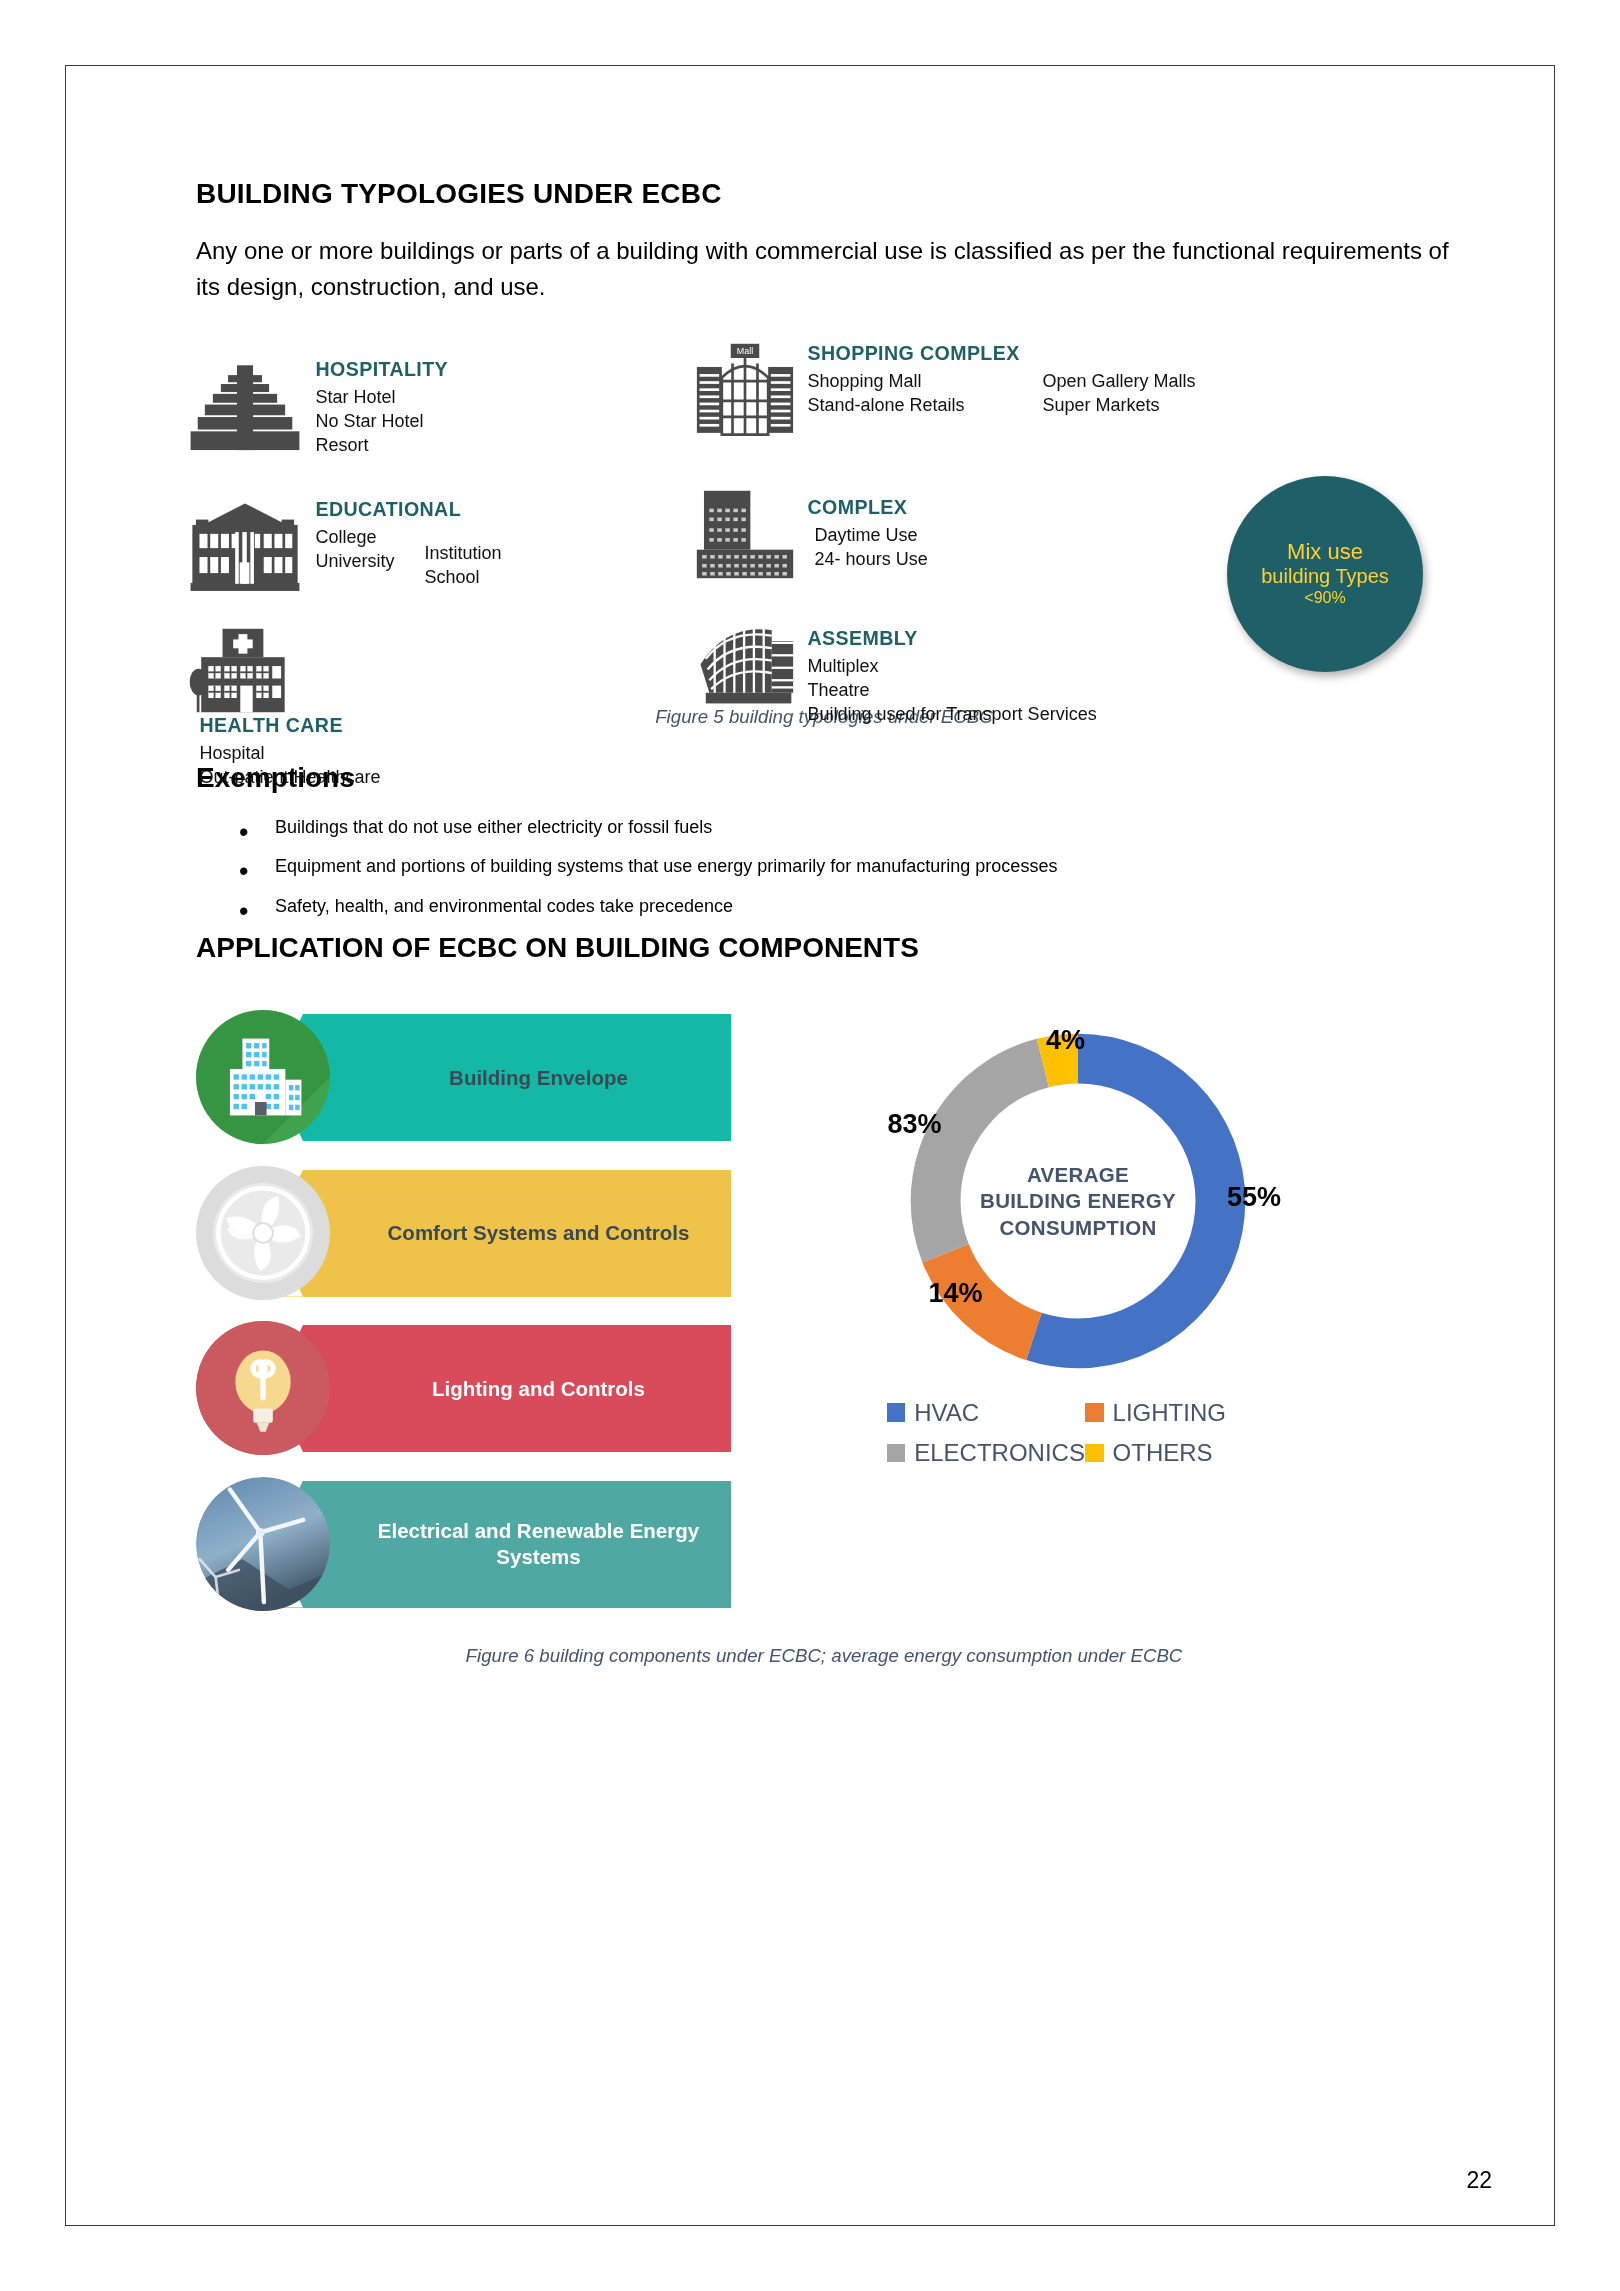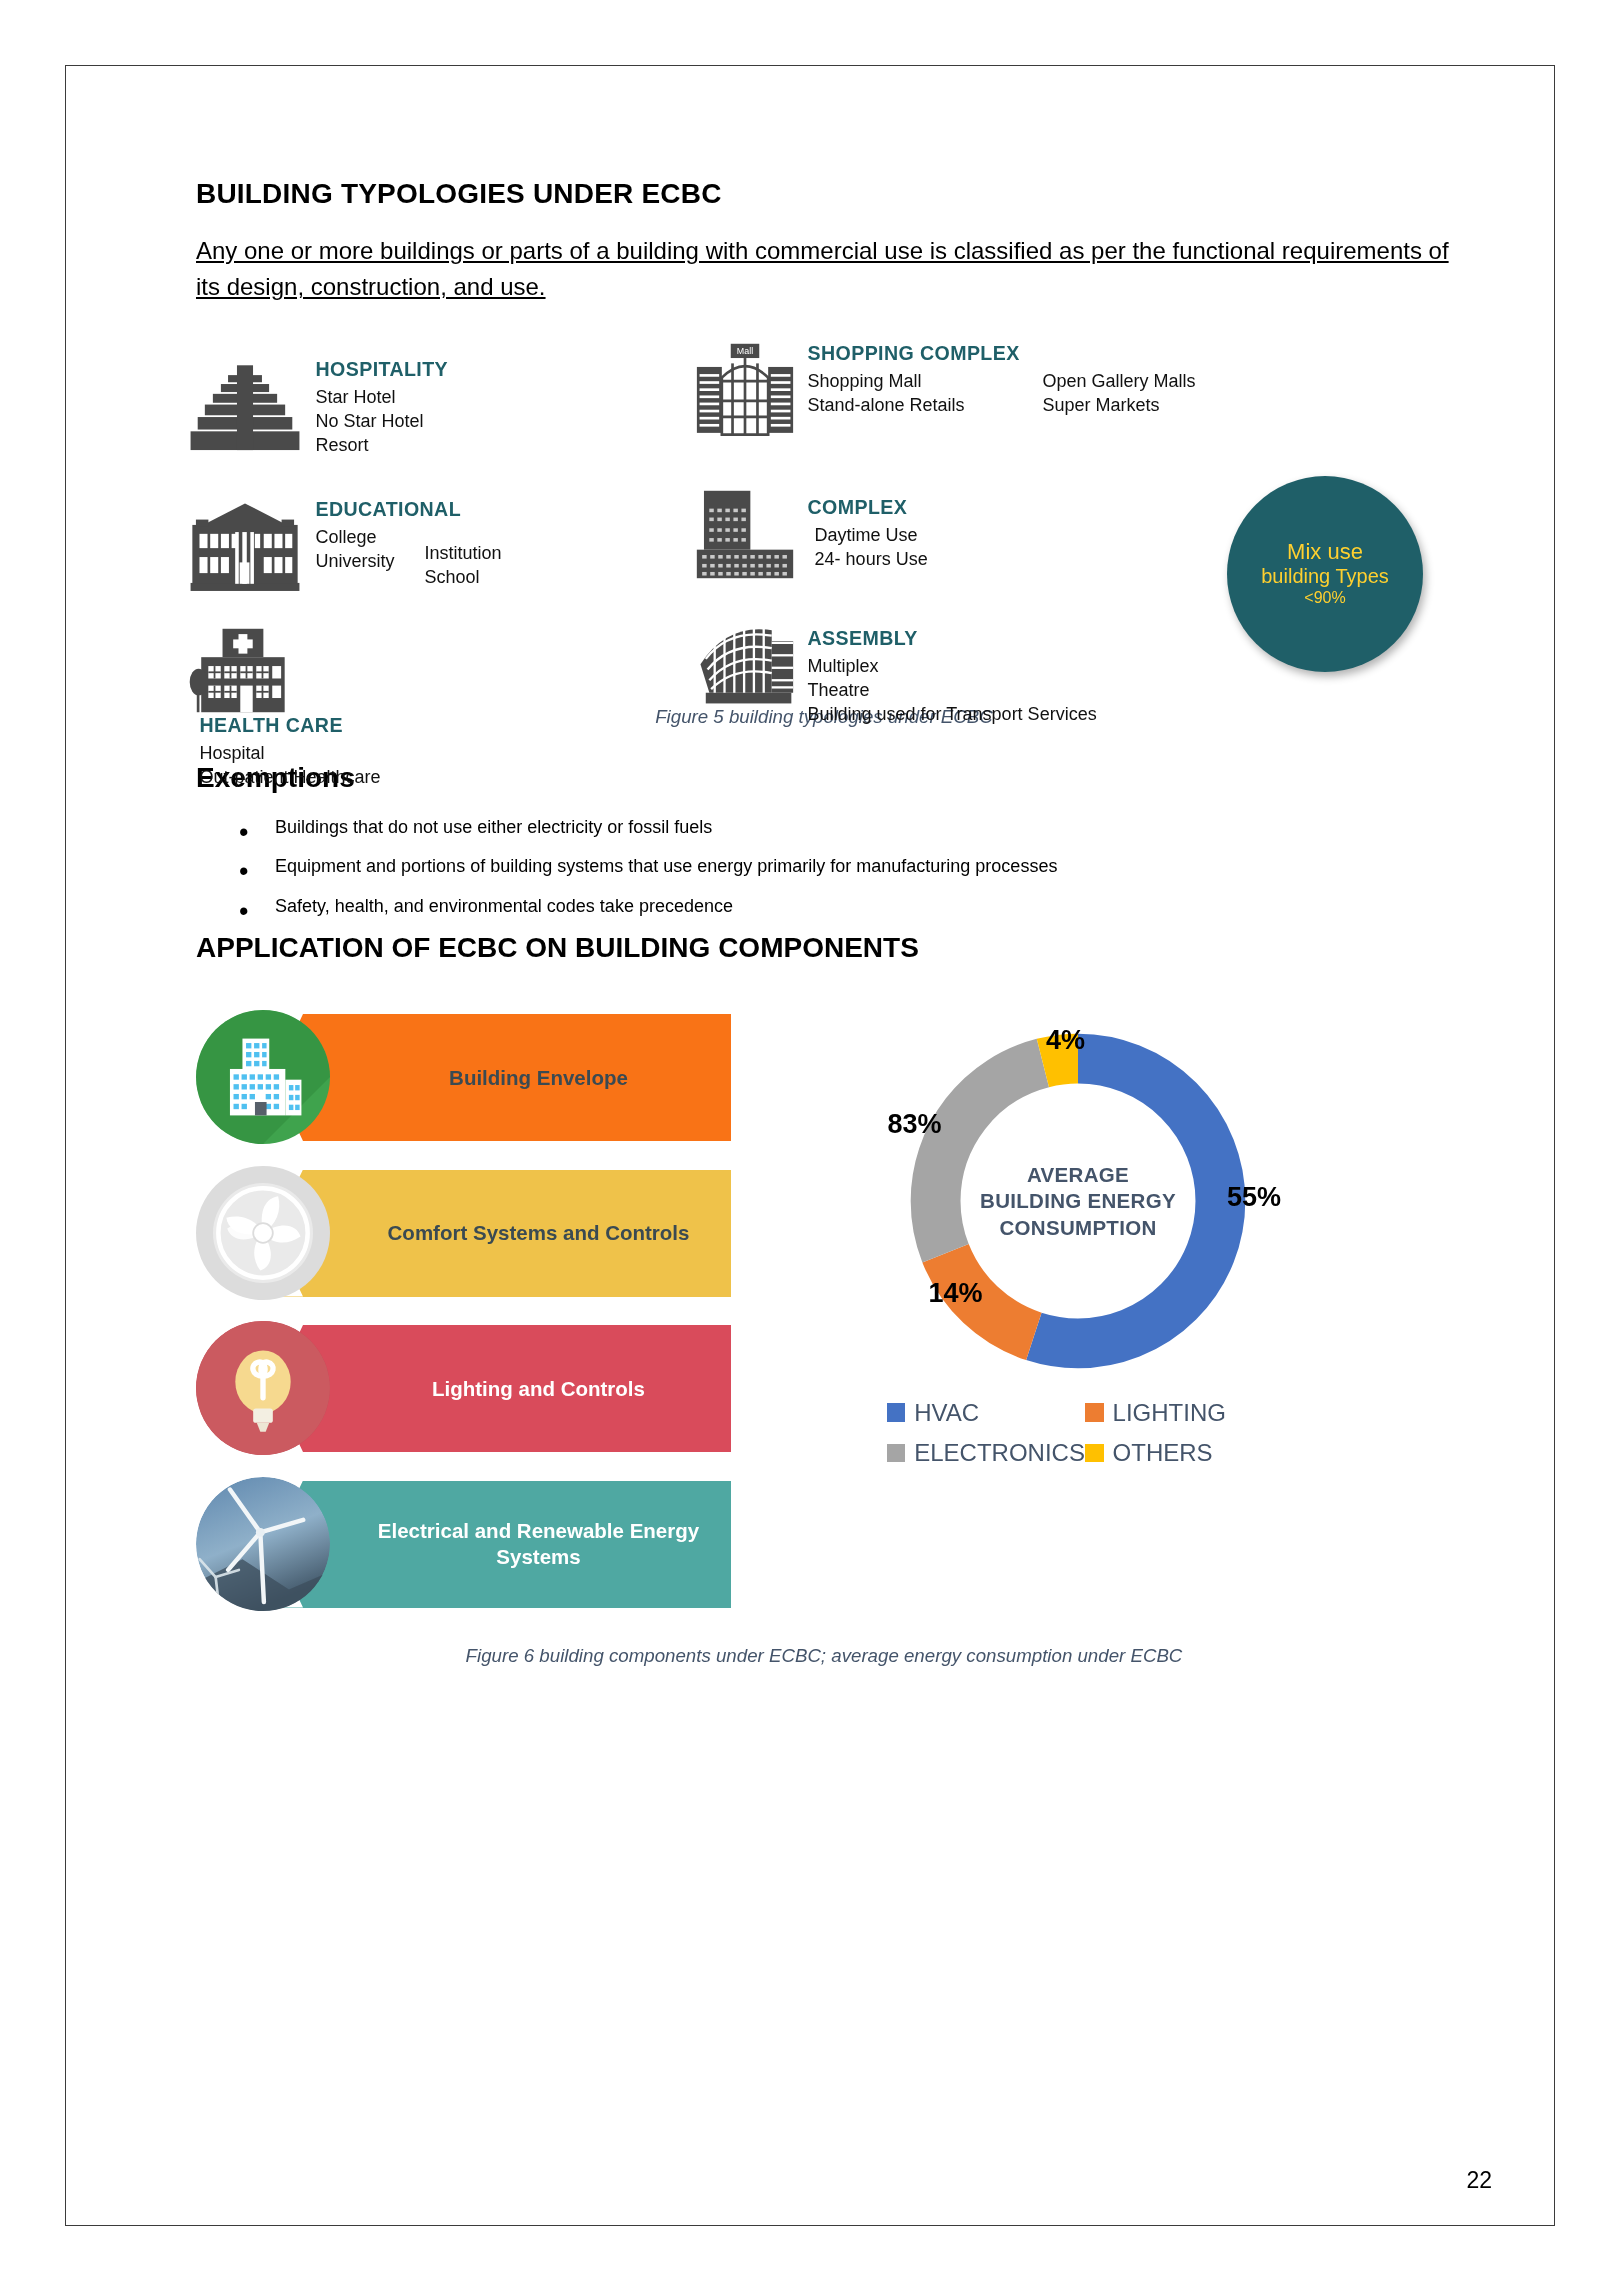--- a/index.html
+++ b/index.html
@@ -42,21 +42,20 @@
     font-size: 28px;
     font-weight: bold;
     margin: 0 0 9px 0;
     color: #000;
   }
   p.body-text {
     font-size: 24px;
     line-height: 1.52;
     margin: 0;
     color: #000;
-    text-decoration: underline;
   }
 
   
   .fig5 {
     position: relative;
     height: 330px;
     margin-top: 36px;
   }
   .typo {
     position: absolute;
@@ -572,21 +571,21 @@
     <li>Safety, health, and environmental codes take precedence</li>
   </ul>
 
   <h2 class="section-title" style="">APPLICATION OF ECBC ON BUILDING COMPONENTS</h2>
 
   <div class="fig6">
 
     <div class="banners">
 
       <div class="banner-row">
-        <div class="banner-bar" style="background:#f97316; color:#3A4A52;">
+        <div class="banner-bar" style="background:#14b8a6; color:#3A4A52;">
           <span>Building Envelope</span>
         </div>
         <div class="banner-notch"></div>
         <div class="banner-circle" style="background:#3FA34D;">
           <svg width="134" height="134" viewBox="0 0 150 150">
             <path d="M75 0 A75 75 0 0 1 150 75 L75 150 A75 75 0 0 1 75 0 Z" fill="#2F8B3C" opacity="0.55"></path>
             <g>
               <rect x="52" y="32" width="30" height="42" fill="#ffffff"></rect>
               <rect x="38" y="66" width="62" height="52" fill="#ffffff"></rect>
               <rect x="100" y="78" width="18" height="40" fill="#ffffff"></rect>

